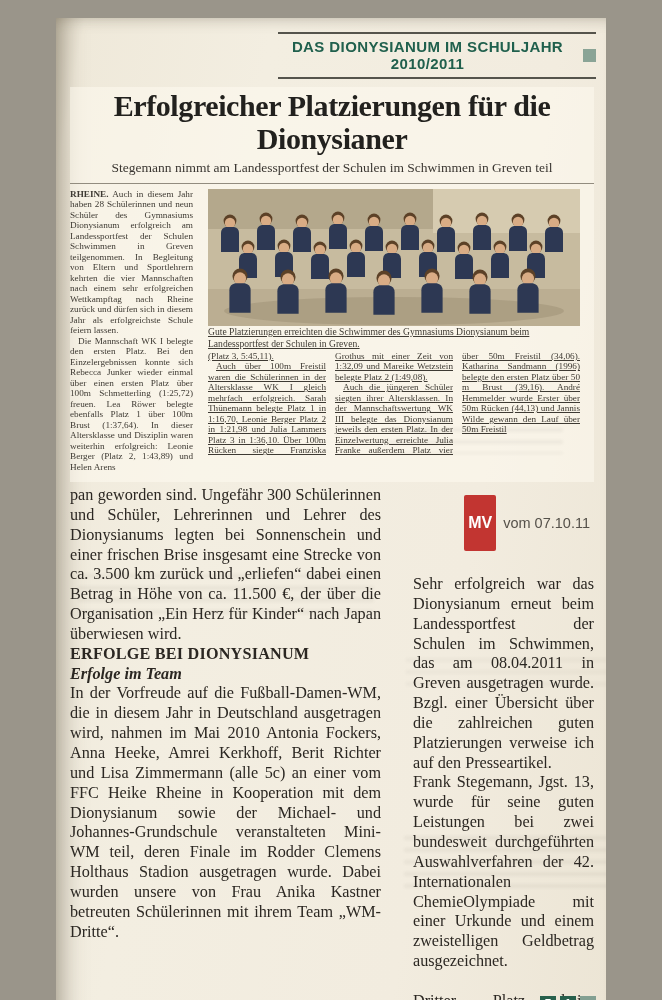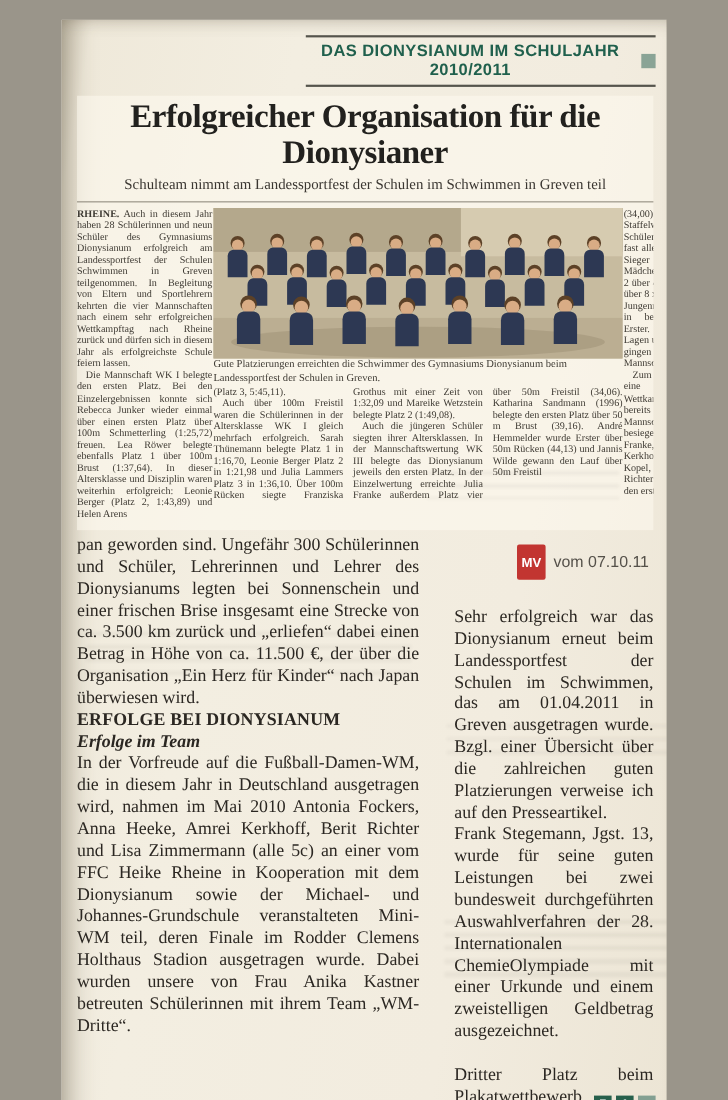--- a/index.html
+++ b/index.html
@@ -13,41 +13,41 @@
   .page-header{margin:14px 10px 0 222px;border-top:2px solid #55544c;border-bottom:2px solid #55544c;
     padding:4px 0 5px;display:flex;align-items:center;}
   .header-title{flex:1;text-align:center;font-family:"Liberation Sans",sans-serif;font-weight:bold;
     font-size:15px;letter-spacing:.4px;color:#20604d;}
   .header-square{width:13px;height:13px;background:#8aa496;margin-left:6px;flex:0 0 auto;}
   
   .clipping{margin:8px 12px 0 14px;background:rgba(255,252,242,.5);padding:2px 0 0;}
   .headline{font-size:30px;font-weight:bold;text-align:center;letter-spacing:-.4px;color:#22211e;line-height:1.1;}
   .subheadline{text-align:center;font-size:13.5px;margin-top:5px;color:#3a3631;}
   .clip-rule{border:0;border-top:1px solid #928c7f;margin:7px 0 5px;}
-  .clip-cols{display:flex;gap:1px;font-size:9.2px;line-height:1.14;text-align:justify;color:#3e3a33;
+  .clip-cols{display:flex;gap:15px;font-size:9.2px;line-height:1.14;text-align:justify;color:#3e3a33;
     height:293px;overflow:hidden;}
   .clip-col1{width:123px;flex:0 0 auto;}
-  .clip-mid{width:372px;flex:0 0 auto;}
+  .clip-mid{width:372px;flex:0 0 auto;text-decoration:underline;}
   .clip-col5{width:131px;flex:0 0 auto;}
   .clip-cols p{margin:0;}
   .clip-cols p.indent{text-indent:8px;}
   .lead{font-weight:bold;}
   .photo{display:block;width:372px;height:137px;background:#c9bda2;}
   .caption{font-size:9.6px;line-height:1.3;text-align:left;margin:3px 0 7px;color:#3e3a33;}
   .mid-text{column-count:3;column-gap:9px;height:114px;overflow:hidden;}
   
   .body-cols{display:flex;gap:32px;margin:4px 12px 0 14px;}
   .body-left{width:311px;flex:0 0 auto;}
   .body-right{flex:1;}
   .body-cols p{font-size:16.2px;line-height:1.225;text-align:justify;margin:0;color:#2b2722;}
   .section-heading{font-size:16.6px;font-weight:bold;letter-spacing:.2px;margin:27px 0 0;}
   .sub-heading{font-size:16.6px;font-weight:bold;font-style:italic;margin:2px 0 1px;line-height:1.25;}
   .badge-row{display:flex;justify-content:flex-end;align-items:center;gap:7px;margin:9px 4px 24px 0;}
   .mv-logo{background:#c23531;color:#fff;font-family:"Liberation Sans",sans-serif;font-weight:bold;
-    font-size:12px;line-height:1;padding:10px 4px;border-radius:2px;}
+    font-size:16px;line-height:1;padding:20px 4px;border-radius:2px;}
   .badge-date{font-family:"Liberation Sans",sans-serif;font-size:14.5px;color:#55514a;}
   .gap20{margin-top:20px !important;}
   
   .footer{position:absolute;right:10px;bottom:6px;display:flex;gap:4px;}
   .page-square{width:16px;height:16px;background:#27604c;color:#fff;font-family:"Liberation Sans",sans-serif;
     font-weight:bold;font-size:12.5px;display:flex;align-items:center;justify-content:center;}
   .page-square.blank{background:#83a092;}
   
   .smudge{position:absolute;opacity:.055;filter:blur(1.6px);pointer-events:none;
     background:repeating-linear-gradient(180deg,#4a463e 0 4px,transparent 4px 12px);}
@@ -65,22 +65,22 @@
   <div class="smudge s2"></div>
   <div class="smudge s3"></div>
   <div class="smudge s4"></div>
 
   <div class="page-header">
     <div class="header-title">DAS DIONYSIANUM IM SCHULJAHR 2010/2011</div>
     <div class="header-square"></div>
   </div>
 
   <div class="clipping">
-    <div class="headline">Erfolgreicher Organisation für die Dionysianer</div>
-    <div class="subheadline">Schulteam nimmt am Landessportfest der Schulen im Schwimmen in Greven teil</div>
+    <div class="headline">Erfolgreicher Platzierungen für die Dionysianer</div>
+    <div class="subheadline">Stegemann nimmt am Landessportfest der Schulen im Schwimmen in Greven teil</div>
     <hr class="clip-rule">
     <div class="clip-cols">
 
       <div class="clip-col1">
         <p><span class="lead">RHEINE.</span><span> Auch in diesem Jahr haben 28 Schülerinnen und neun Schüler des Gymnasiums Dionysianum erfolgreich am Landessportfest der Schulen Schwimmen in Greven teilgenommen. In Begleitung von Eltern und Sportlehrern kehrten die vier Mannschaften nach einem sehr erfolgreichen Wettkampftag nach Rheine zurück und dürfen sich in diesem Jahr als erfolgreichste Schule feiern lassen.</span></p>
         <p class="indent">Die Mannschaft WK I belegte den ersten Platz. Bei den Einzelergebnissen konnte sich Rebecca Junker wieder einmal über einen ersten Platz über 100m Schmetterling (1:25,72) freuen. Lea Röwer belegte ebenfalls Platz 1 über 100m Brust (1:37,64). In dieser Altersklasse und Disziplin waren weiterhin erfolgreich: Leonie Berger (Platz 2, 1:43,89) und Helen Arens</p>
       </div>
 
       <div class="clip-mid">
         <svg class="photo" viewBox="0 0 372 137" preserveAspectRatio="none" xmlns="http://www.w3.org/2000/svg">
@@ -146,22 +146,22 @@
       <p class="section-heading">ERFOLGE BEI DIONYSIANUM</p>
       <p class="sub-heading">Erfolge im Team</p>
       <p>In der Vorfreude auf die Fußball-Damen-WM, die in diesem Jahr in Deutschland ausgetragen wird, nahmen im Mai 2010 Antonia Fockers, Anna Heeke, Amrei Kerkhoff, Berit Richter und Lisa Zimmermann (alle 5c) an einer vom FFC Heike Rheine in Kooperation mit dem Dionysianum sowie der Michael- und Johannes-Grundschule veranstalteten Mini-WM teil, deren Finale im Rodder Clemens Holthaus Stadion ausgetragen wurde. Dabei wurden unsere von Frau Anika Kastner betreuten Schülerinnen mit ihrem Team „WM-Dritte“.</p>
     </div>
 
     <div class="body-right">
       <div class="badge-row">
         <span class="mv-logo">MV</span>
         <span class="badge-date">vom 07.10.11</span>
       </div>
-      <p>Sehr erfolgreich war das Dionysianum erneut beim Landessportfest der Schulen im Schwimmen, das am 01.04.2011 in Greven ausgetragen wurde. Bzgl. einer Übersicht über die zahlreichen guten Platzierungen verweise ich auf den Presseartikel.</p>
-      <p>Frank Stegemann, Jgst. 13, wurde für seine guten Leistungen bei zwei bundesweit durchgeführten Auswahlverfahren der 28. Internationalen ChemieOlympiade mit einer Urkunde und einem zweistelligen Geldbetrag ausgezeichnet.</p>
+      <p>Sehr erfolgreich war das Dionysianum erneut beim Landessportfest der Schulen im Schwimmen, das am 08.04.2011 in Greven ausgetragen wurde. Bzgl. einer Übersicht über die zahlreichen guten Platzierungen verweise ich auf den Presseartikel.</p>
+      <p>Frank Stegemann, Jgst. 13, wurde für seine guten Leistungen bei zwei bundesweit durchgeführten Auswahlverfahren der 42. Internationalen ChemieOlympiade mit einer Urkunde und einem zweistelligen Geldbetrag ausgezeichnet.</p>
       <p class="gap20">Dritter Platz beim Plakatwettbewerb „Schlankheitswahn? Ist doch krank!“</p>
     </div>
 
   </div>
 
   <div class="footer">
     <div class="page-square">5</div>
     <div class="page-square">1</div>
     <div class="page-square blank"></div>
   </div>

